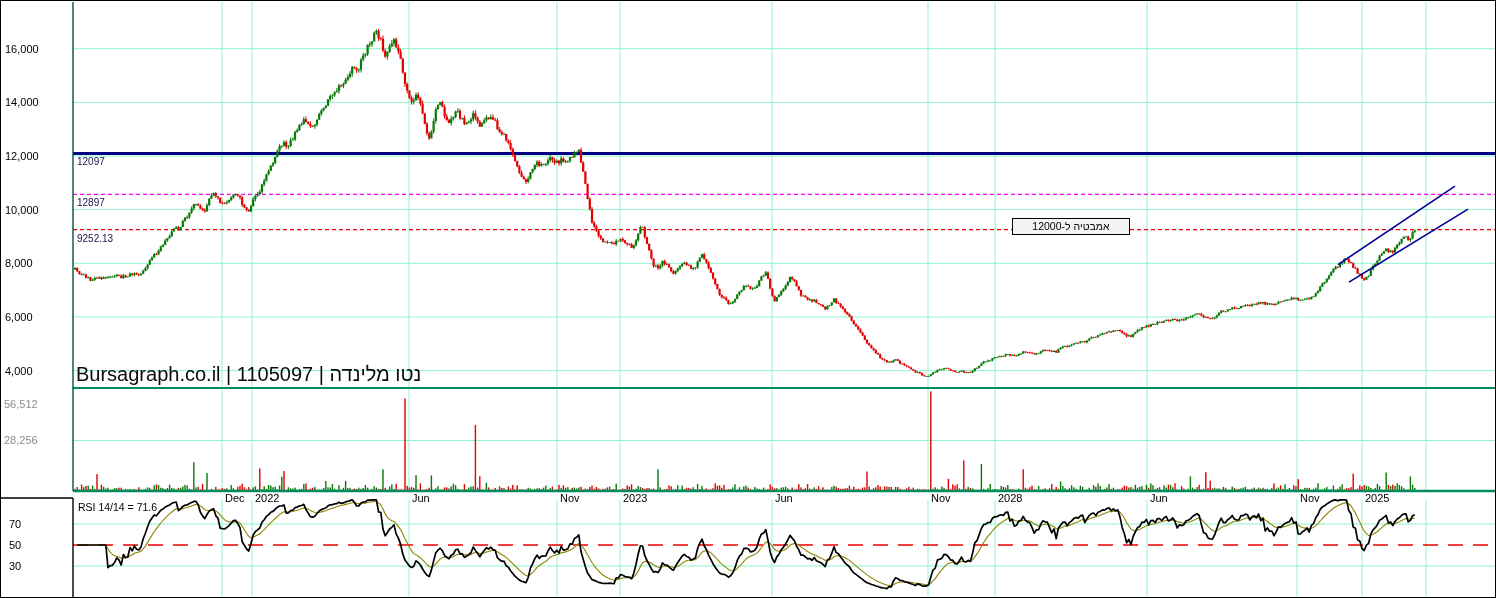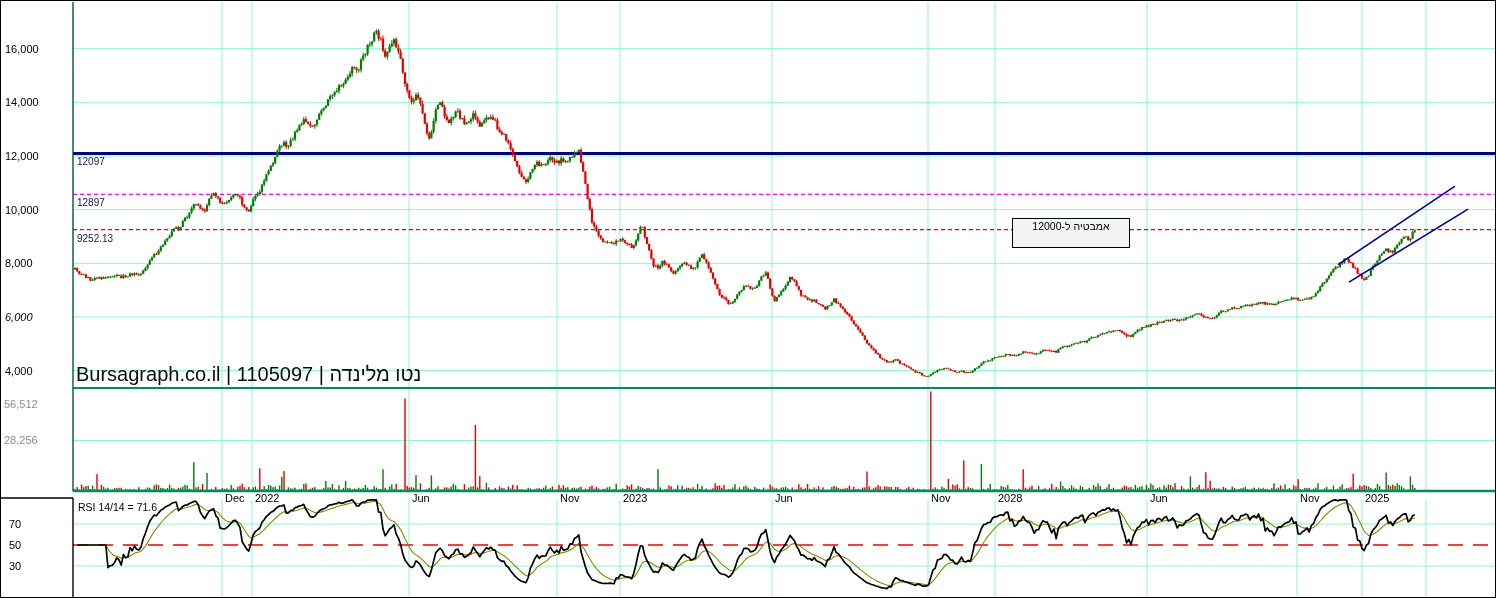--- a/index.html
+++ b/index.html
@@ -14,21 +14,21 @@
   .lbl { position:absolute; font-size:11px; color:#000; white-space:nowrap; line-height:1; }
   .vol-lbl { color:#8c8c8c; }
   .inline-lbl { font-size:10px; color:#16164e; }
   .x-lbl { font-size:11px; color:#000; }
   .rsi-lvl { font-size:11px; color:#000; }
   #watermark {
     position:absolute; left:75px; top:362px;
     font-size:20px; color:#0b0b0b; white-space:nowrap;
   }
   #annotation-box {
-    position:absolute; left:1011px; top:217px; width:118px; height:30px;
+    position:absolute; left:1011px; top:217px; width:118px; height:17px;
     background:#f4f4f4; border:1px solid #000;
     font-size:10.5px; color:#000; text-align:center; line-height:15px;
     direction:rtl; white-space:nowrap;
   }
   #rsi-label {
     position:absolute; left:77px; top:500px;
     font-size:10.5px; color:#000; white-space:nowrap;
   }
 </style>
 </head>
@@ -1913,21 +1913,21 @@
       <line x1="72" y1="1" x2="72" y2="490" stroke="#00543f" stroke-width="1.4"></line>
       <line x1="0" y1="497" x2="72" y2="497" stroke="#000" stroke-width="1.4"></line>
       <line x1="72" y1="497" x2="72" y2="596" stroke="#000" stroke-width="1.4"></line>
     </svg>
   <div id="labels-layer">
       <div class="lbl " style="left: 4px; top: 42.7px;">16,000</div>
       <div class="lbl " style="left: 4px; top: 96.35px;">14,000</div>
       <div class="lbl " style="left: 4px; top: 150px;">12,000</div>
       <div class="lbl " style="left: 4px; top: 203.65px;">10,000</div>
       <div class="lbl " style="left: 4px; top: 257.3px;">8,000</div>
-      <div class="lbl " style="left: 4px; top: 310.95px; font-style: italic;">6,000</div>
+      <div class="lbl " style="left: 4px; top: 310.95px;">6,000</div>
       <div class="lbl " style="left: 4px; top: 364.6px;">4,000</div>
       <div class="lbl vol-lbl" style="left: 3px; top: 398px;">56,512</div>
       <div class="lbl vol-lbl" style="left: 3px; top: 434px;">28,256</div>
       <div class="lbl x-lbl" style="left: 224px; top: 492px;">Dec</div>
       <div class="lbl x-lbl" style="left: 254px; top: 492px;">2022</div>
       <div class="lbl x-lbl" style="left: 411px; top: 492px;">Jun</div>
       <div class="lbl x-lbl" style="left: 559px; top: 492px;">Nov</div>
       <div class="lbl x-lbl" style="left: 622px; top: 492px;">2023</div>
       <div class="lbl x-lbl" style="left: 774px; top: 492px;">Jun</div>
       <div class="lbl x-lbl" style="left: 930px; top: 492px;">Nov</div>

